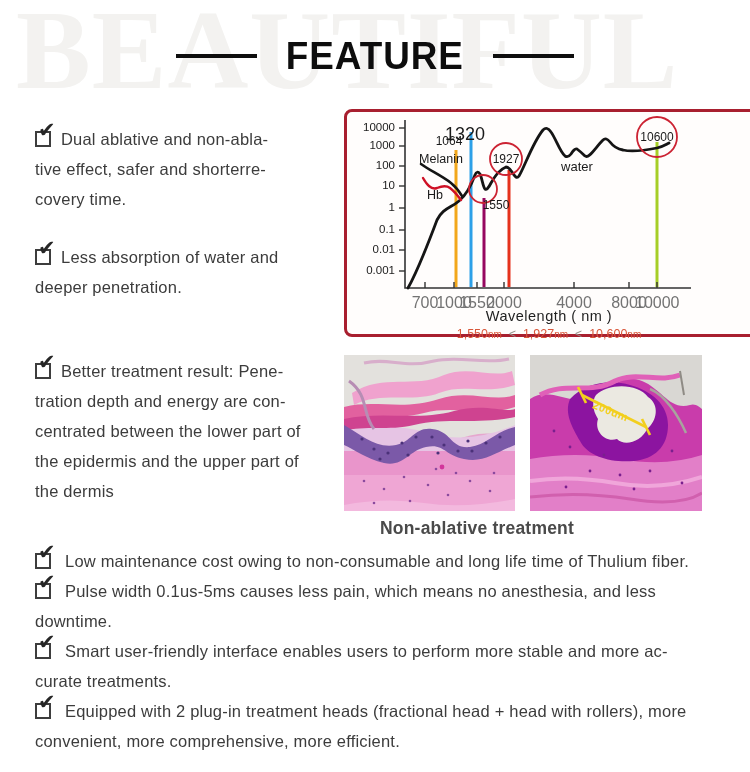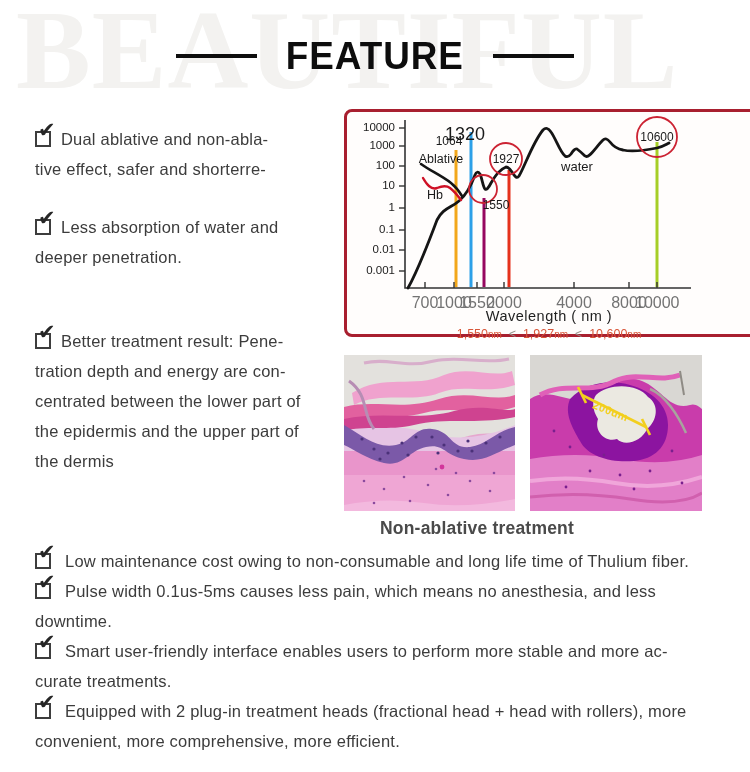--- a/index.html
+++ b/index.html
@@ -75,20 +75,21 @@
   <div class="header">
     <div class="rule"></div>
     <div class="title">FEATURE</div>
     <div class="rule"></div>
   </div>
 
   <section class="left-col">
     <article>
       <div class="feat-line"><span class="cb"><span class="tick">✔</span></span><span>Dual ablative and non-abla-</span></div>
       <div class="feat-line">tive effect, safer and shorterre-</div>
+      <div class="feat-line">covery time.</div>
     </article>
     <article class="para2">
       <div class="feat-line"><span class="cb"><span class="tick">✔</span></span><span>Less absorption of water and</span></div>
       <div class="feat-line">deeper penetration.</div>
     </article>
     <article class="para3">
       <div class="feat-line"><span class="cb"><span class="tick">✔</span></span><span>Better treatment result: Pene-</span></div>
       <div class="feat-line">tration depth and energy are con-</div>
       <div class="feat-line">centrated between the lower part of</div>
       <div class="feat-line">the epidermis and the upper part of</div>
@@ -149,21 +150,21 @@
     <span class="xtick" style="left:56px;">700</span>
     <span class="xtick" style="left:85px;">1000</span>
     <span class="xtick" style="left:108px;">1550</span>
     <span class="xtick" style="left:135px;">2000</span>
     <span class="xtick" style="left:205px;">4000</span>
     <span class="xtick" style="left:260px;">8000</span>
     <span class="xtick" style="left:288px;">10000</span>
 
     <span class="clabel" style="left:82px;  top:22px;  width:40px; font-size:12px;text-align:center;">1064</span>
     <span class="clabel" style="left:98px; top:12px;  width:40px; font-size:18px;">1320</span>
-    <span class="clabel" style="left:64px;  top:40px;  width:60px; font-size:12.5px;">Ablative</span>
+    <span class="clabel" style="left:64px;  top:40px;  width:60px; font-size:12.5px;">Melanin</span>
     <span class="clabel" style="left:68px;  top:76px;  width:40px; font-size:12.5px;">Hb</span>
     <span class="clabel" style="left:129px; top:86px;  width:40px; font-size:12px;">1550</span>
     <span class="clabel" style="left:139px; top:40px;  width:40px; font-size:12px;">1927</span>
     <span class="clabel" style="left:200px; top:47px;  width:60px; font-size:13px;">water</span>
     <span class="clabel" style="left:285px; top:18px;  width:50px; font-size:12px;">10600</span>
 
     <div class="xlabel">Wavelength ( nm )</div>
 
     <div class="cap">
       <span class="cap-num">1,550</span><span class="cap-unit">nm</span><span class="cap-lt">&lt;</span><span class="cap-num">1,927</span><span class="cap-unit">nm</span><span class="cap-lt">&lt;</span><span class="cap-num">10,600</span><span class="cap-unit">nm</span>

